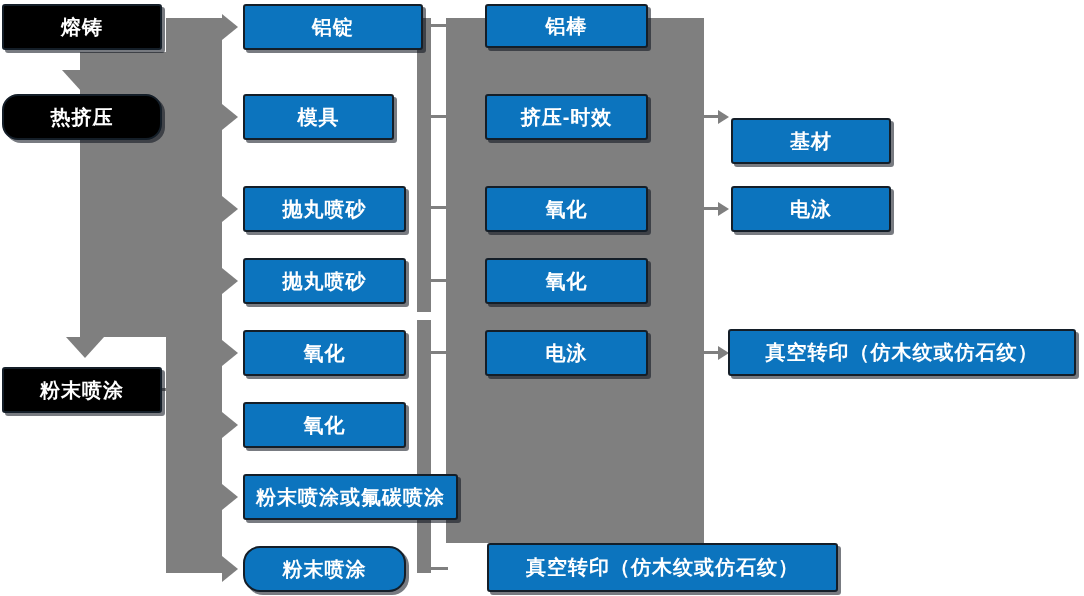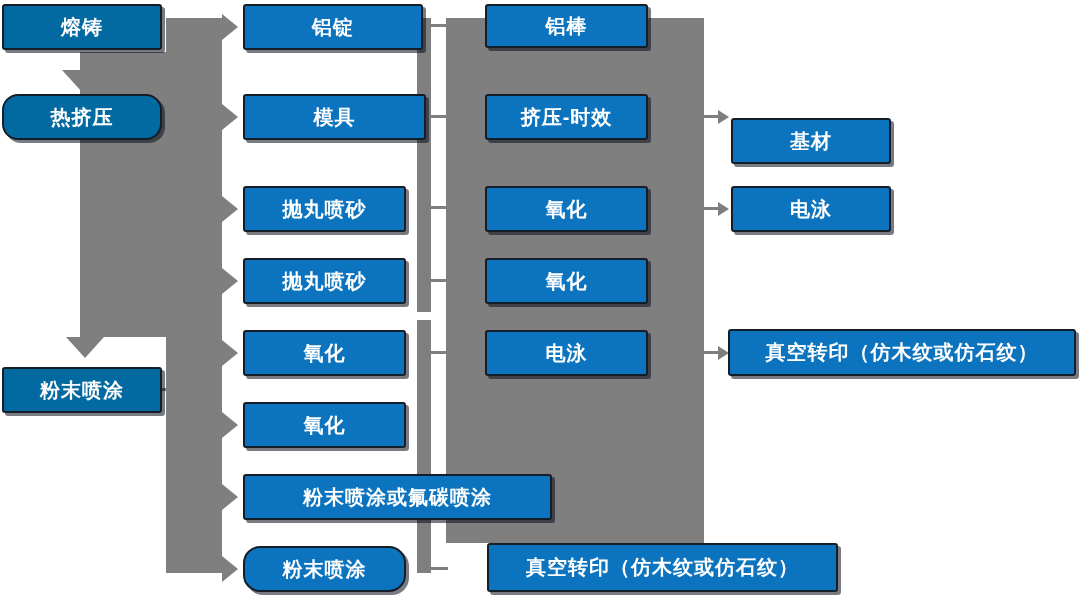--- a/index.html
+++ b/index.html
@@ -19,21 +19,21 @@
     font-size:20px;
     font-weight:600;
     letter-spacing:1px;
     background:#0c74be;
     border:2px solid #141e28;
     border-radius:3px;
     box-shadow:3px 3px 0 rgba(10,15,25,0.55);
     z-index:2;
     white-space:nowrap;
   }
-  .node.dark{background:#0369a1;}
+  .node.dark{background:#000000;}
   
   .gray{position:absolute;background:#7f7f7f;z-index:1;}
   .tri{position:absolute;width:0;height:0;background:transparent;z-index:1;}
   .tri.right-big{border-top:13px solid transparent;border-bottom:13px solid transparent;border-left:16px solid #7f7f7f;}
   .tri.right-small{border-top:7px solid transparent;border-bottom:7px solid transparent;border-left:11px solid #7f7f7f;}
   .tri.down{border-left:19px solid transparent;border-right:19px solid transparent;border-top:21px solid #7f7f7f;}
 </style>
 </head>
 <body>
 
@@ -73,26 +73,26 @@
   <div class="gray" style="left:704px;top:207px;width:15px;height:3px;"></div>
   <div class="tri right-small" style="left:718px;top:202px;"></div>
   <div class="gray" style="left:704px;top:351px;width:15px;height:3px;"></div>
   <div class="tri right-small" style="left:718px;top:346px;"></div>
 
   <div class="node dark" style="left:2px;top:4px;width:160px;height:46px;">熔铸</div>
   <div class="node dark" style="left:2px;top:94px;width:160px;height:46px;border-radius:16px;">热挤压</div>
   <div class="node dark" style="left:2px;top:367px;width:160px;height:46px;">粉末喷涂</div>
 
   <div class="node" style="left:243px;top:4px;width:180px;height:46px;">铝锭</div>
-  <div class="node" style="left:243px;top:94px;width:183px;height:46px;text-align:center;">模具</div>
+  <div class="node" style="left:243px;top:94px;width:151px;height:46px;text-align:center;">模具</div>
   <div class="node" style="left:243px;top:186px;width:163px;height:46px;">抛丸喷砂</div>
   <div class="node" style="left:243px;top:258px;width:163px;height:46px;">抛丸喷砂</div>
   <div class="node" style="left:243px;top:330px;width:163px;height:46px;">氧化</div>
   <div class="node" style="left:243px;top:402px;width:163px;height:46px;">氧化</div>
-  <div class="node" style="left:243px;top:474px;width:309px;height:46px;">粉末喷涂或氟碳喷涂</div>
+  <div class="node" style="left:243px;top:474px;width:215px;height:46px;">粉末喷涂或氟碳喷涂</div>
   <div class="node" style="left:243px;top:546px;width:163px;height:46px;border-radius:17px;">粉末喷涂</div>
 
   <div class="node" style="left:485px;top:4px;width:163px;height:44px;">铝棒</div>
   <div class="node" style="left:485px;top:94px;width:163px;height:46px;">挤压-时效</div>
   <div class="node" style="left:485px;top:186px;width:163px;height:46px;">氧化</div>
   <div class="node" style="left:485px;top:258px;width:163px;height:46px;">氧化</div>
   <div class="node" style="left:485px;top:330px;width:163px;height:46px;">电泳</div>
   <div class="node" style="left:487px;top:543px;width:351px;height:49px;">真空转印（仿木纹或仿石纹）</div>
 
   <div class="node" style="left:731px;top:94px;width:160px;height:46px;margin-top:24px;">基材</div>

